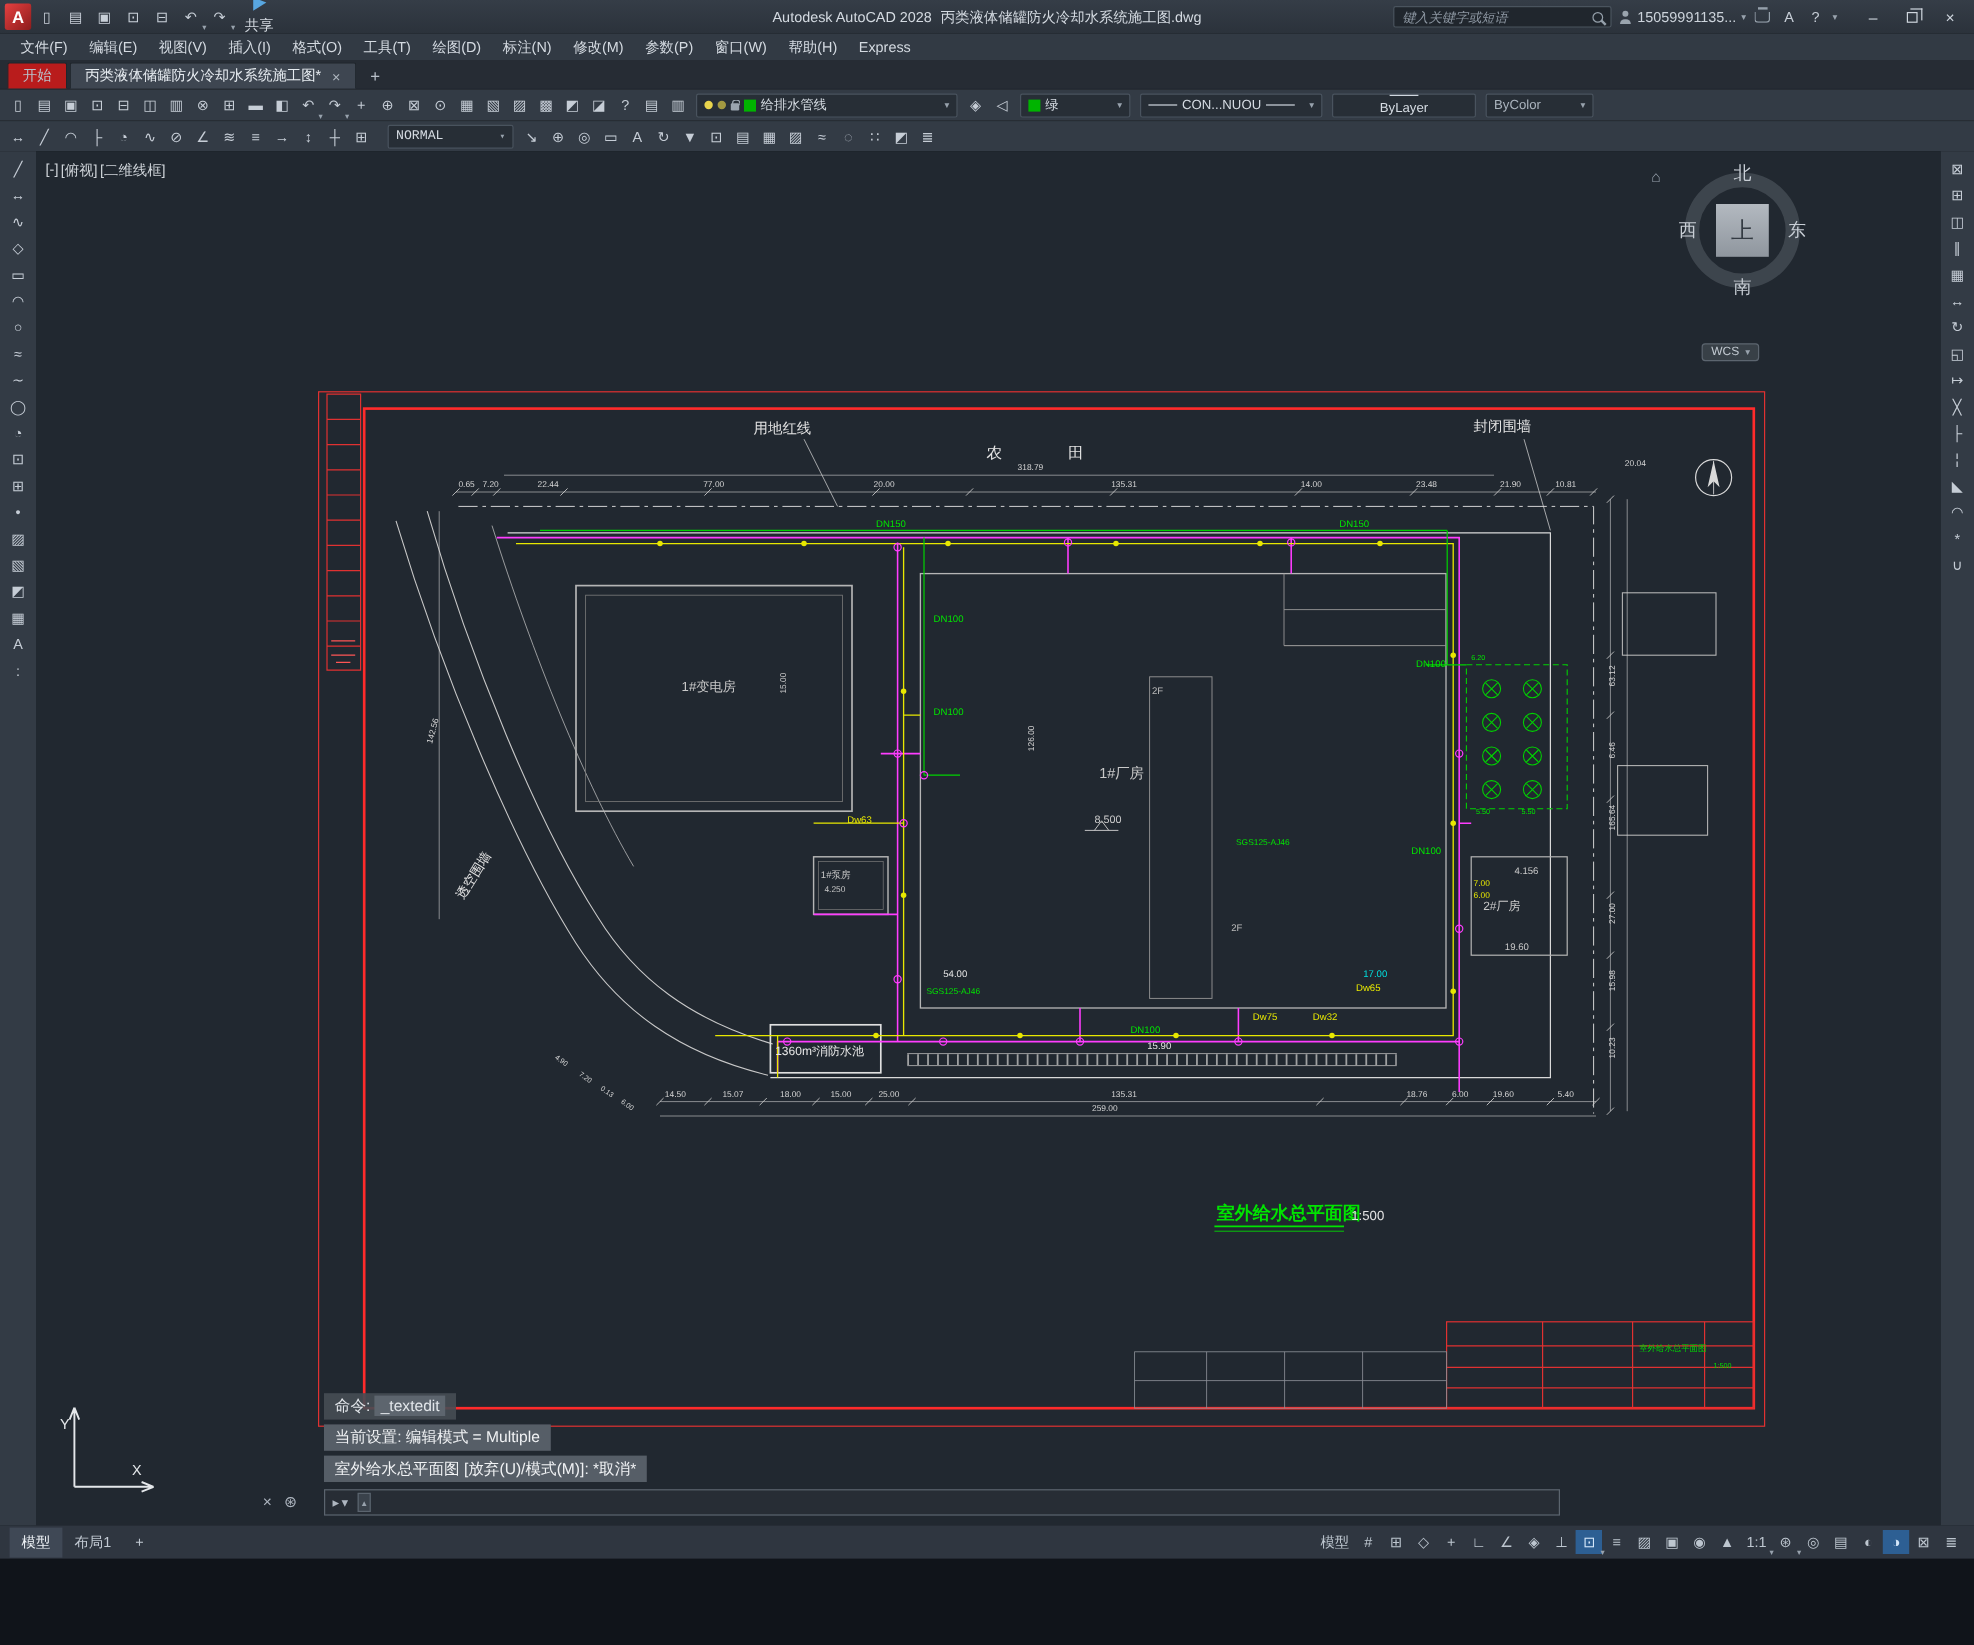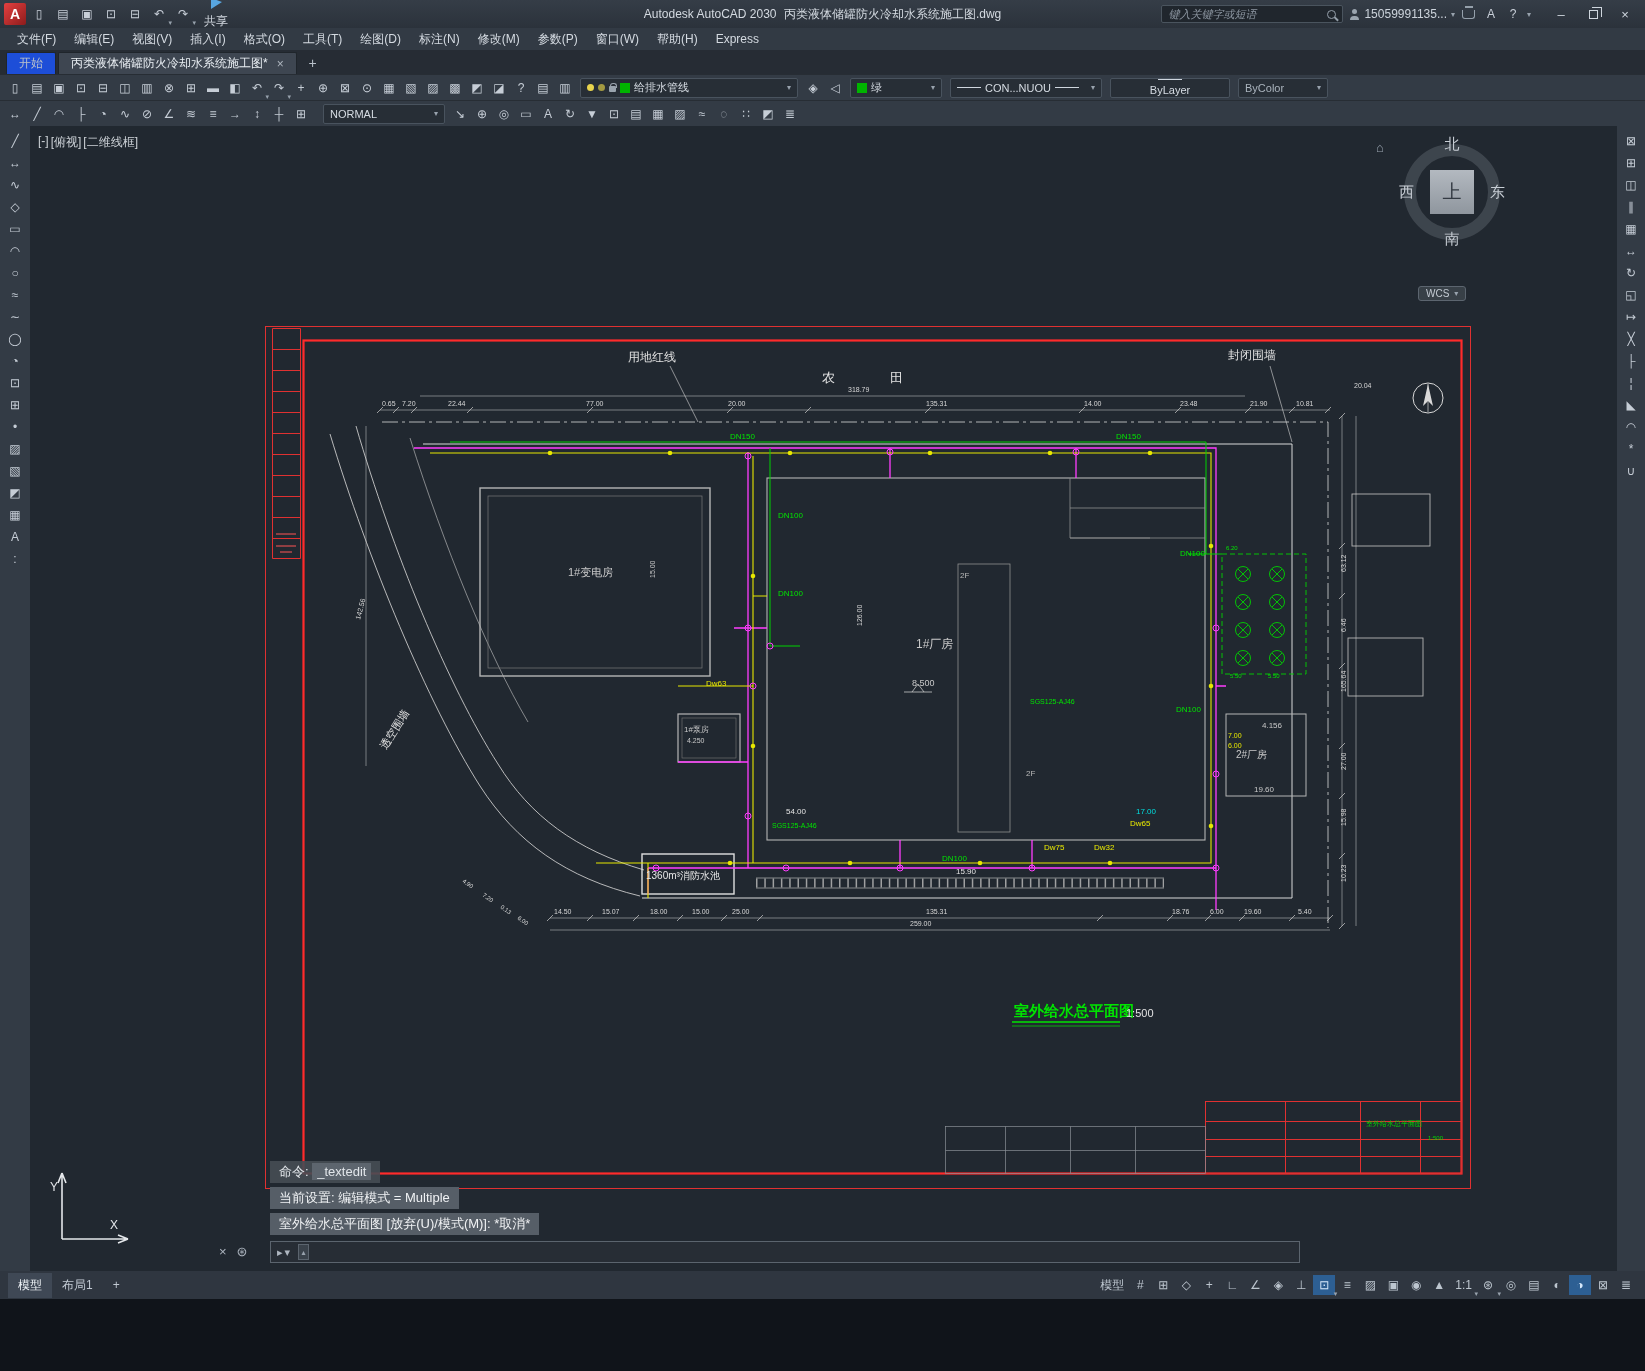--- a/index.html
+++ b/index.html
@@ -43,42 +43,42 @@
   .maxrect::before { content:""; position:absolute; left:2px; top:-4px; width:9px; height:9px; border:1px solid #cfd6de;
     border-left:none; border-bottom:none; }
 
   
   .menubar { height:22px; background:#323a44; display:flex; align-items:center; padding-left:8px;
     font-size:12px; color:#d4dae1; }
   .menu-item { padding:2px 9px; }
 
   
   .tabbar { height:24px; background:#262c34; display:flex; align-items:flex-end; padding-left:6px; gap:2px; font-size:12px; }
-  .tab { height:22px; display:flex; align-items:center; padding:0 12px; background:#1d4ed8; color:#b9c1ca;
+  .tab { height:22px; display:flex; align-items:center; padding:0 12px; background:#b91c1c; color:#b9c1ca;
     border:1px solid #1f252b; border-bottom:none; border-radius:2px 2px 0 0; }
   .tab.active { background:#3e4651; color:#e8edf2; }
   .tab-close { margin-left:9px; font-size:12px; color:#aeb6bf; }
   .tab-add { width:20px; height:20px; margin:0 0 1px 4px; display:flex; align-items:center; justify-content:center;
     color:#b9c1ca; font-size:14px; }
 
   
   .toolbar { height:26px; background:var(--chrome-bg,#333b45); border-top:1px solid #272d34; display:flex;
     align-items:center; padding:0 5px; gap:2px; }
   .ticon { width:20px; height:20px; display:inline-flex; align-items:center; justify-content:center;
     color:#c6cdd6; font-size:12px; position:relative; }
   .icon-strip { display:inline-flex; gap:2px; align-items:center; }
   .combo { height:20px; background:#272e36; border:1px solid #49535e; border-radius:2px; display:inline-flex;
     align-items:center; gap:4px; padding:0 6px; font-size:11px; color:#d6dce3; margin:0 3px;text-align:center; }
   .combo .caret { margin-left:auto; }
   .layer-combo { width:218px; }
   .color-combo { width:92px; }
   .lt-combo { width:152px; }
   .lw-combo { width:120px;flex-direction:column; }
   .ps-combo { width:90px; color:#aab3bd; }
-  .style-combo { width:122px; margin-left:10px; }
+  .style-combo { width:105px; margin-left:10px;font-family:Liberation Mono, monospace; }
   .chip { width:10px; height:10px; background:var(--layer-green,#00b400); display:inline-block; }
   .mini-dot { width:7px; height:7px; border-radius:50%; background:#e8d44d; display:inline-block; }
   .mini-dot.dim { background:#cdbd45; opacity:.75; }
   .mini-lock { width:7px; height:6px; background:#9aa4ae; border-radius:1px; position:relative; margin-top:3px; display:inline-block; }
   .mini-lock::before { content:""; position:absolute; left:1px; top:-3px; width:5px; height:4px;
     border:1px solid #9aa4ae; border-bottom:none; border-radius:3px 3px 0 0; }
   .lt-line { width:24px; border-top:1px solid #cfd6de; height:0; display:inline-block; }
 
   
   .main { display:flex; height:1145px; }
@@ -150,21 +150,21 @@
           <span class="qicon">⊟</span>
           <span class="qicon">↶<span class="mini-caret">▾</span></span>
           <span class="qicon">↷<span class="mini-caret">▾</span></span>
         </span>
       <div class="share">
         <span class="plane"></span>
         <span>共享</span>
       </div>
     </div>
     <div class="tb-center">
-      <span>Autodesk AutoCAD 2030</span>
+      <span>Autodesk AutoCAD 2028</span>
       <span class="doc">丙类液体储罐防火冷却水系统施工图.dwg</span>
     </div>
     <div class="tb-right">
       <div class="searchbox">
         <span>键入关键字或短语</span>
         <span class="mag"></span>
       </div>
       <div class="account">
         <span class="person"></span>
         <span>15059991135...</span>

